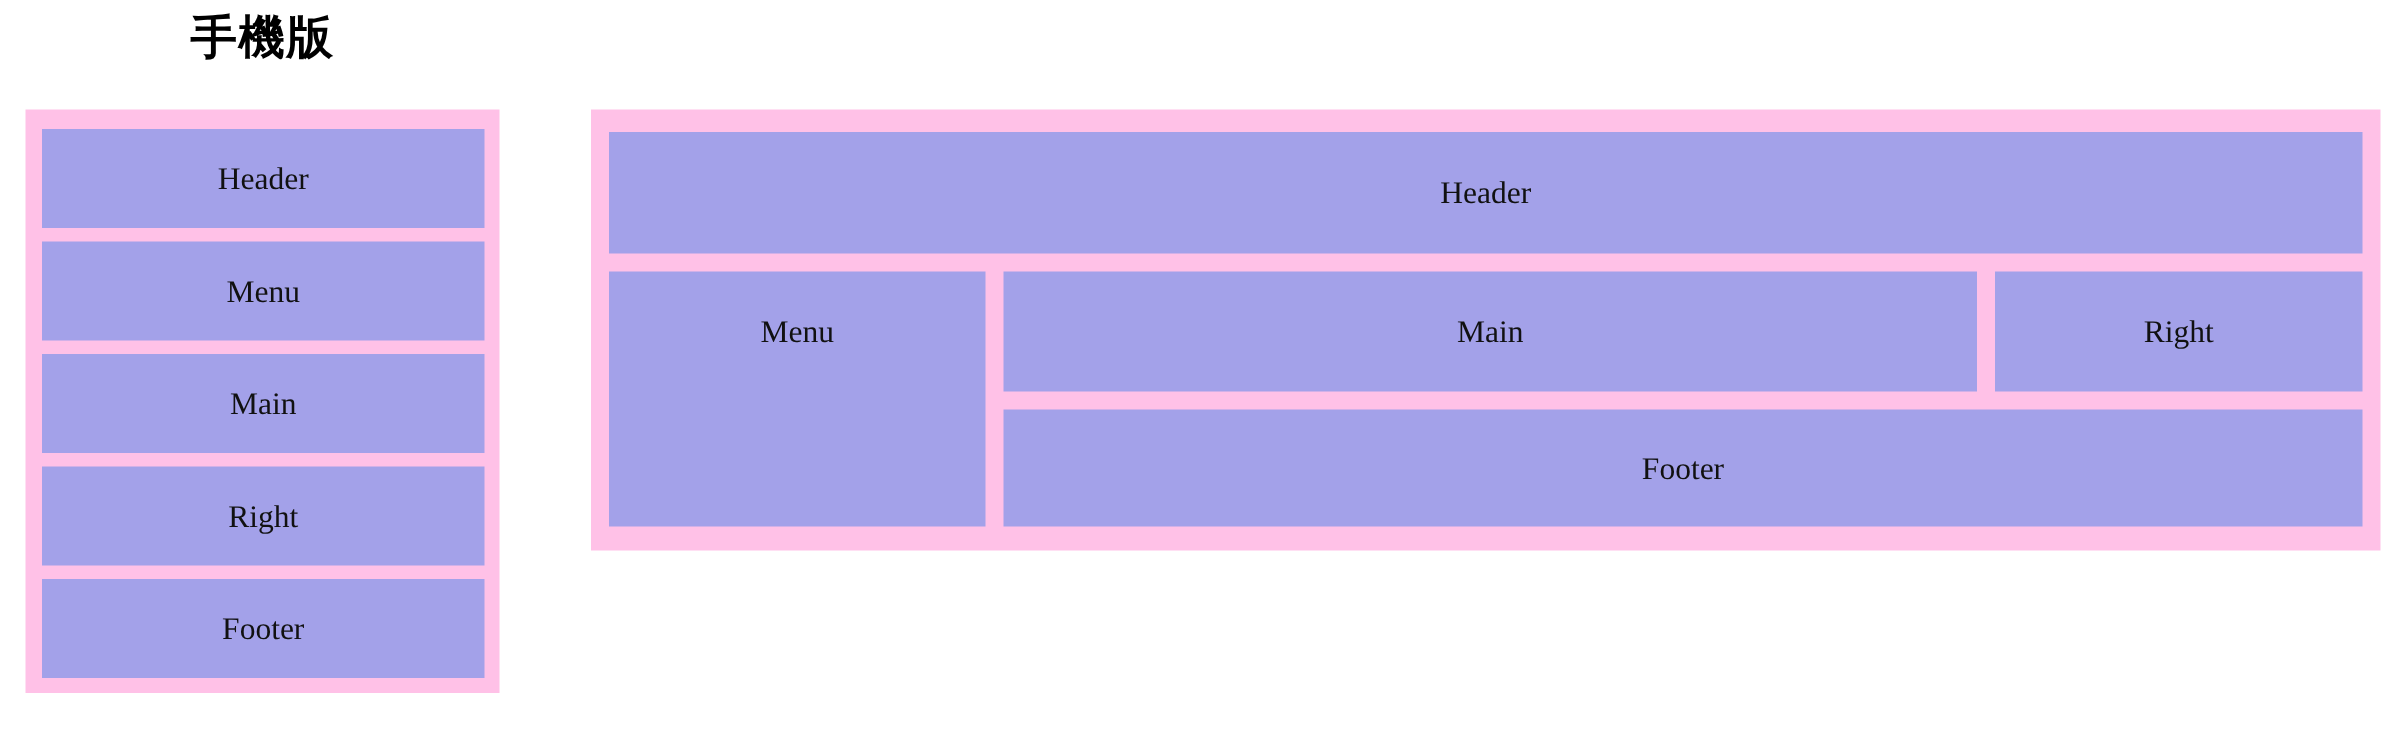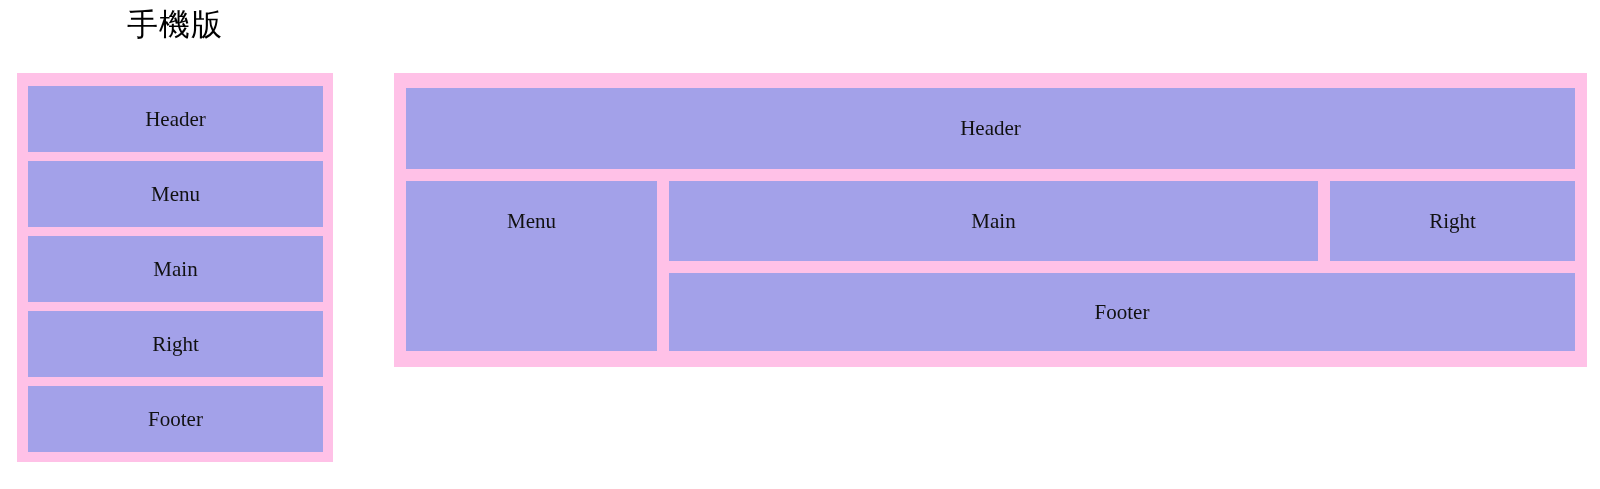--- a/index.html
+++ b/index.html
@@ -16,21 +16,21 @@
     background:var(--bg);
     font-family:"Liberation Serif", serif;
     color:var(--text);
     overflow:hidden;
   }
   .panel-title{
     position:absolute;
     top:3px;height:44px;
     display:flex;align-items:center;justify-content:center;
     font-family:"Liberation Sans", sans-serif;
-    font-weight:400;font-size:31px;
+    font-weight:700;font-size:31px;
     color:#000;
     letter-spacing:1px;
   }
   .title-mobile{left:17px;width:316px;}
   .title-desktop{left:394px;width:1193px;}
 
   .block{
     background:var(--purple);
     display:flex;align-items:center;justify-content:center;
     font-size:21px;

